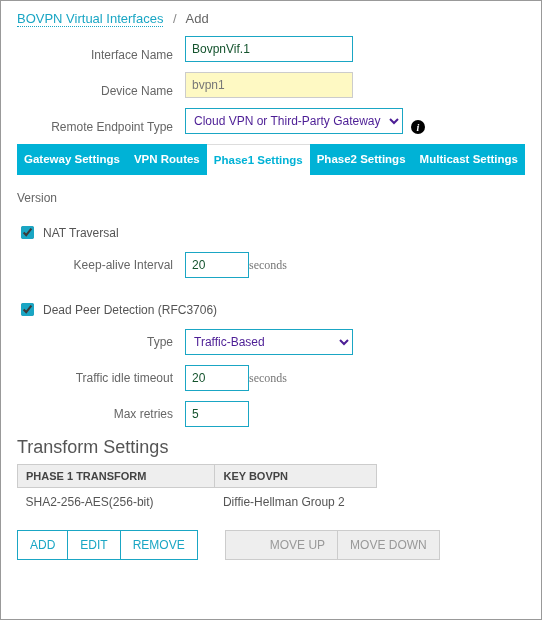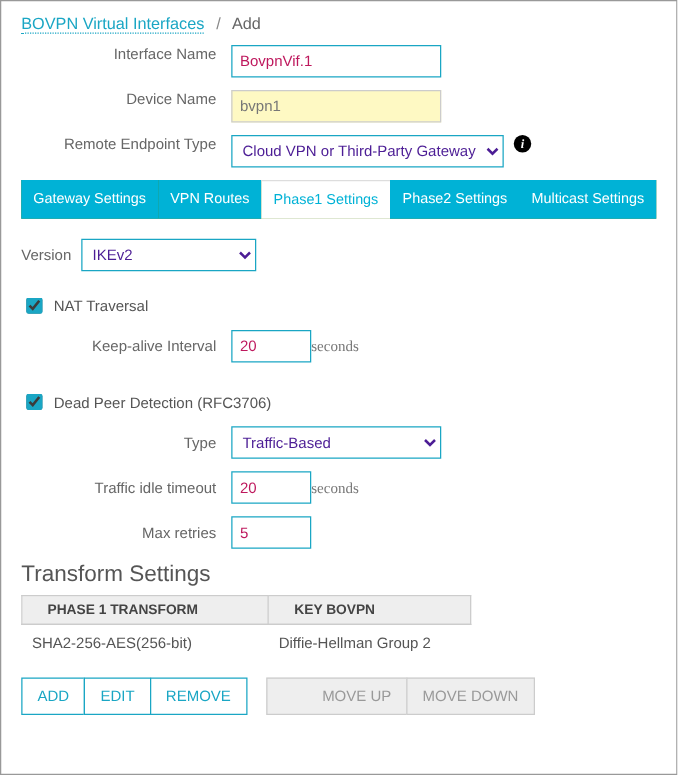--- a/index.html
+++ b/index.html
@@ -25,36 +25,36 @@
   .breadcrumb a {
     color: #1aa6c4;
     text-decoration: none;
     border-bottom: 1px dotted #1aa6c4;
     cursor: pointer;
   }
   .breadcrumb .sep { color: #888; margin: 0 6px; }
   .breadcrumb .current { color: #666; }
   .form-row {
     display: flex;
-    align-items: flex-start;
+    align-items: flex-end;
     margin-bottom: 10px;
   }
   .form-label {
     width: 168px;
     text-align: right;
     padding-right: 12px;
     color: #666;
     font-size: 12px;
   }
   .text-input {
     height: 26px;
     border: 1px solid #1aa6c4;
     padding: 0 6px;
     font-size: 12px;
-    color: #be185d;
+    color: #14532d;
     background: #fff;
     outline: none;
   }
   .text-input.w160 { width: 168px; }
   .text-input.w80 { width: 64px; }
   .text-input.readonly {
     background: #fef9c3;
     border: 1px solid #ccc;
     color: #777;
   }
@@ -80,21 +80,22 @@
     font-size: 10px;
     align-items: center;
     justify-content: center;
     margin-left: 8px;
     font-style: italic;
     font-family: Georgia, serif;
   }
   .tabs {
     display: flex;
     margin-top: 7px;
-    background: #4d7c0f;
+    background: #a21caf;
+    font-weight: bold;
   }
   .tab {
     flex: 1 1 auto;
     text-align: center;
     padding: 9px 4px;
     font-size: 11.5px;
     color: #fff;
     background: #00b2d6;
     cursor: pointer;
     white-space: nowrap;
@@ -140,21 +141,21 @@
   table.grid {
     border-collapse: collapse;
     width: 360px;
   }
   table.grid th {
     text-align: left;
     font-size: 11px;
     color: #444;
     background: #eee;
     border: 1px solid #ccc;
-    padding: 5px 20px;
+    padding: 5px 8px;
     font-weight: bold;
   }
   table.grid td {
     font-size: 12px;
     color: #555;
     padding: 7px 8px;
   }
   .btn-row { margin-top: 14px; display:flex; gap:0; align-items:center;}
   .btn {
     display: inline-block;
@@ -165,21 +166,21 @@
     background: #fff;
     color: #1aa6c4;
     margin-right: -1px;
   }
   .btn.disabled {
     border: 1px solid #ccc;
     background: #eee;
     color: #999;
     cursor: default;
   }
-  .btn.gap-left { margin-left: 16px; padding-left: 44px; }
+  .btn.gap-left { margin-left: 28px; padding-left: 44px; }
   input[type=checkbox]{ accent-color:#1aa6c4; }
 </style>
 </head>
 <body>
 
 <div class="frame">
 
   <div class="breadcrumb">
     <a>BOVPN Virtual Interfaces</a>
     <span class="sep">/</span>
@@ -208,23 +209,20 @@
     <div class="tab">Gateway Settings</div>
     <div class="tab">VPN Routes</div>
     <div class="tab active">Phase1 Settings</div>
     <div class="tab">Phase2 Settings</div>
     <div class="tab">Multicast Settings</div>
   </div>
 
   <div class="section">
     <div class="inline-row">
       <span class="inline-label">Version</span>
-      <select class="select w130">
-        <option>IKEv2</option>
-      </select>
     </div>
 
     <div class="check-row">
       <input type="checkbox" checked="" style="">
       <span>NAT Traversal</span>
     </div>
     <div class="sub-row">
       <div class="sub-label">Keep-alive Interval</div>
       <input class="text-input w80" value="20" style="">
       <span class="unit">seconds</span>

